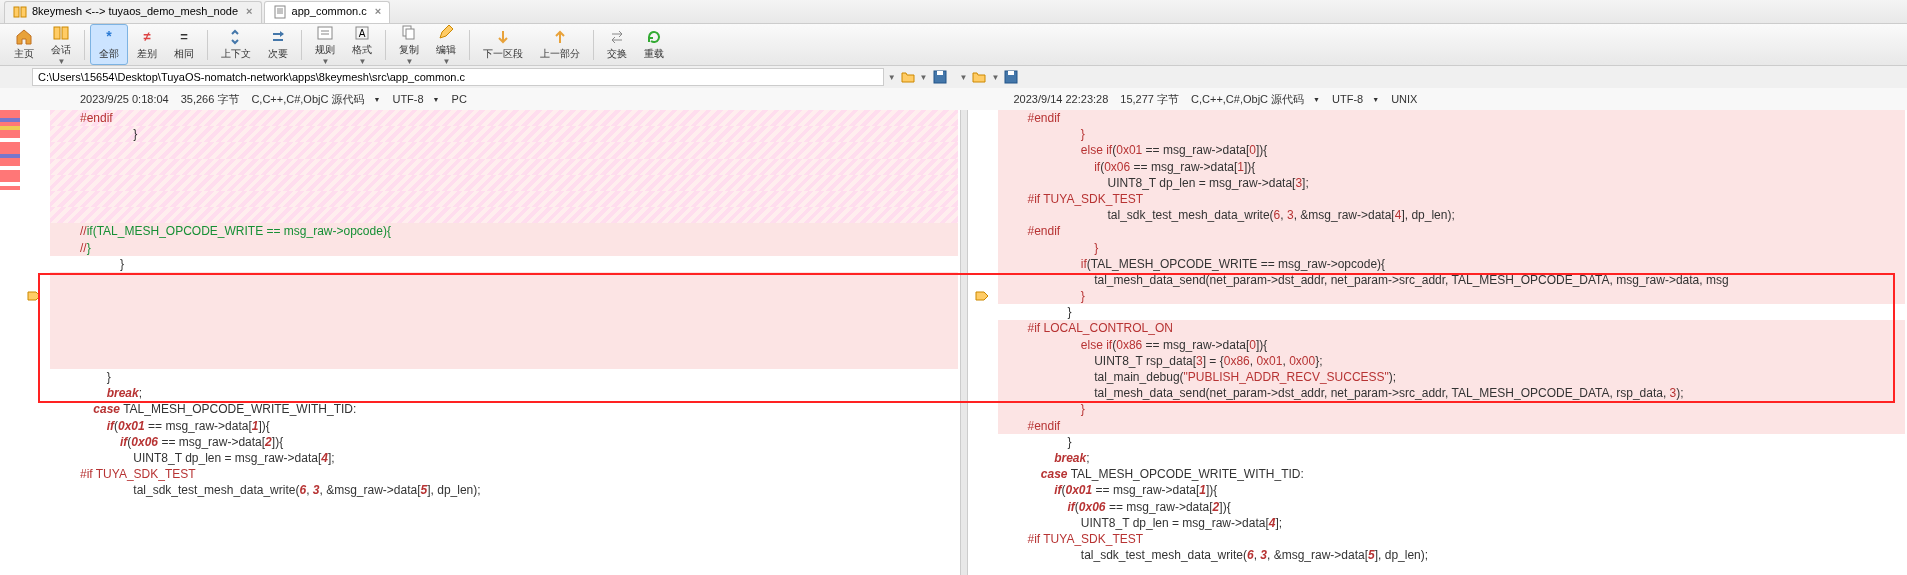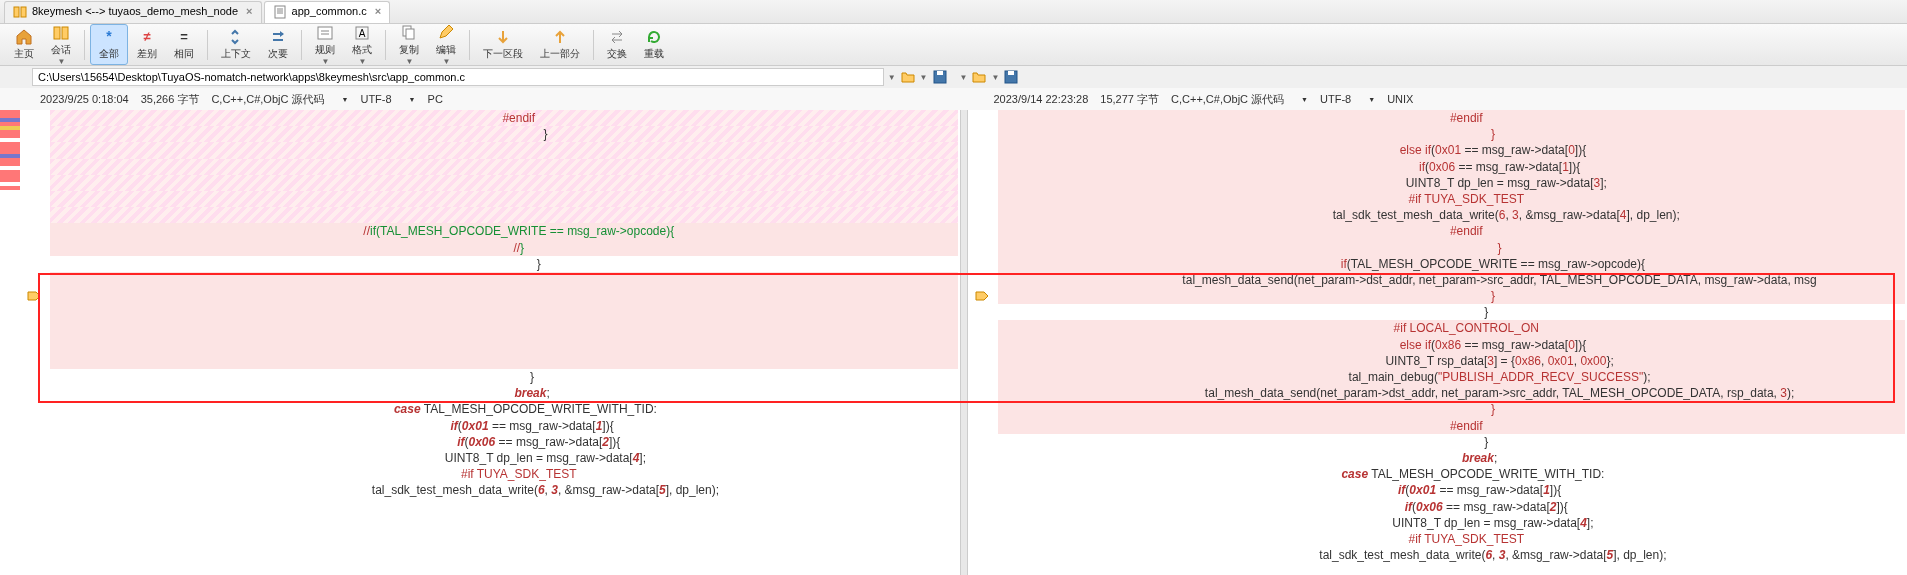--- a/index.html
+++ b/index.html
@@ -17,34 +17,34 @@
 .tb-sep { width: 1px; height: 30px; background: #ccc; margin: 0 4px; }
 .tb-dropdown { font-size: 8px; color: #666; margin-left: 1px; }
 
 .blue-active { background: #cce4ff; border: 1px solid #7db3e2; }
 
 .path-bar { display: flex; height: 22px; }
 .path-half { flex: 1; display: flex; align-items: center; padding: 0 6px; gap: 4px; }
 .path-input { flex: 1; background: #fff; border: 1px solid #ccc; padding: 2px 5px; font-size: 11px; height: 18px; }
 .path-icon { width: 16px; height: 16px; display: flex; align-items: center; justify-content: center; cursor: pointer; }
 
-.info-bar { display: flex; height: 22px; background: #f8f8f8; }
+.info-bar { display: flex; height: 22px; background: #f8f8f8; padding-left: 40px; }
 .info-half { flex: 1; display: flex; align-items: center; padding: 0 10px 0 40px; gap: 12px; font-size: 11px; color: #333; }
-.info-item { display: flex; align-items: center; gap: 17px; }
+.info-item { display: flex; align-items: center; gap: 9px; }
 
 .editor-area { display: flex; height: calc(575px - 110px); position: relative; }
 .side-marks { width: 20px; background: #fff; display: flex; flex-direction: column; }
 .mark { height: 4px; }
 .mark.red { background: #f77; }
 .mark.blue { background: #77c; }
 .mark.yellow { background: #ec5; }
 
 .pane { flex: 1; position: relative; background: #fff; overflow: hidden; }
 .gutter-arrow { position: absolute; left: 4px; width: 20px; height: 16px; display: flex; align-items: center; justify-content: center; }
-.code-content { position: absolute; left: 30px; right: 2px; top: 0; font-family: Consolas, "Courier New", monospace; font-size: 12px; line-height: 1.35; text-align: center; }
+.code-content { position: absolute; left: 30px; right: 2px; top: 0; font-family: Consolas, "Courier New", monospace; font-size: 12px; line-height: 1.35; }
 .code-line { white-space: pre; padding-left: 30px; }
 .diff-bg-del { background: repeating-linear-gradient(135deg, #fde, #fde 4px, #fee 4px, #fee 8px); }
 .diff-bg-pink { background: #fce4e4; }
 .comment { color: #168f35; }
 .comment-slash { color: #b73333; }
 .keyword { color: #b73333; font-weight: bold; font-style: italic; }
 .plain { color: #333; }
 .preproc { color: #b73333; }
 
 .red-box { position: absolute; border: 2px solid #f22; pointer-events: none; z-index: 100; }

